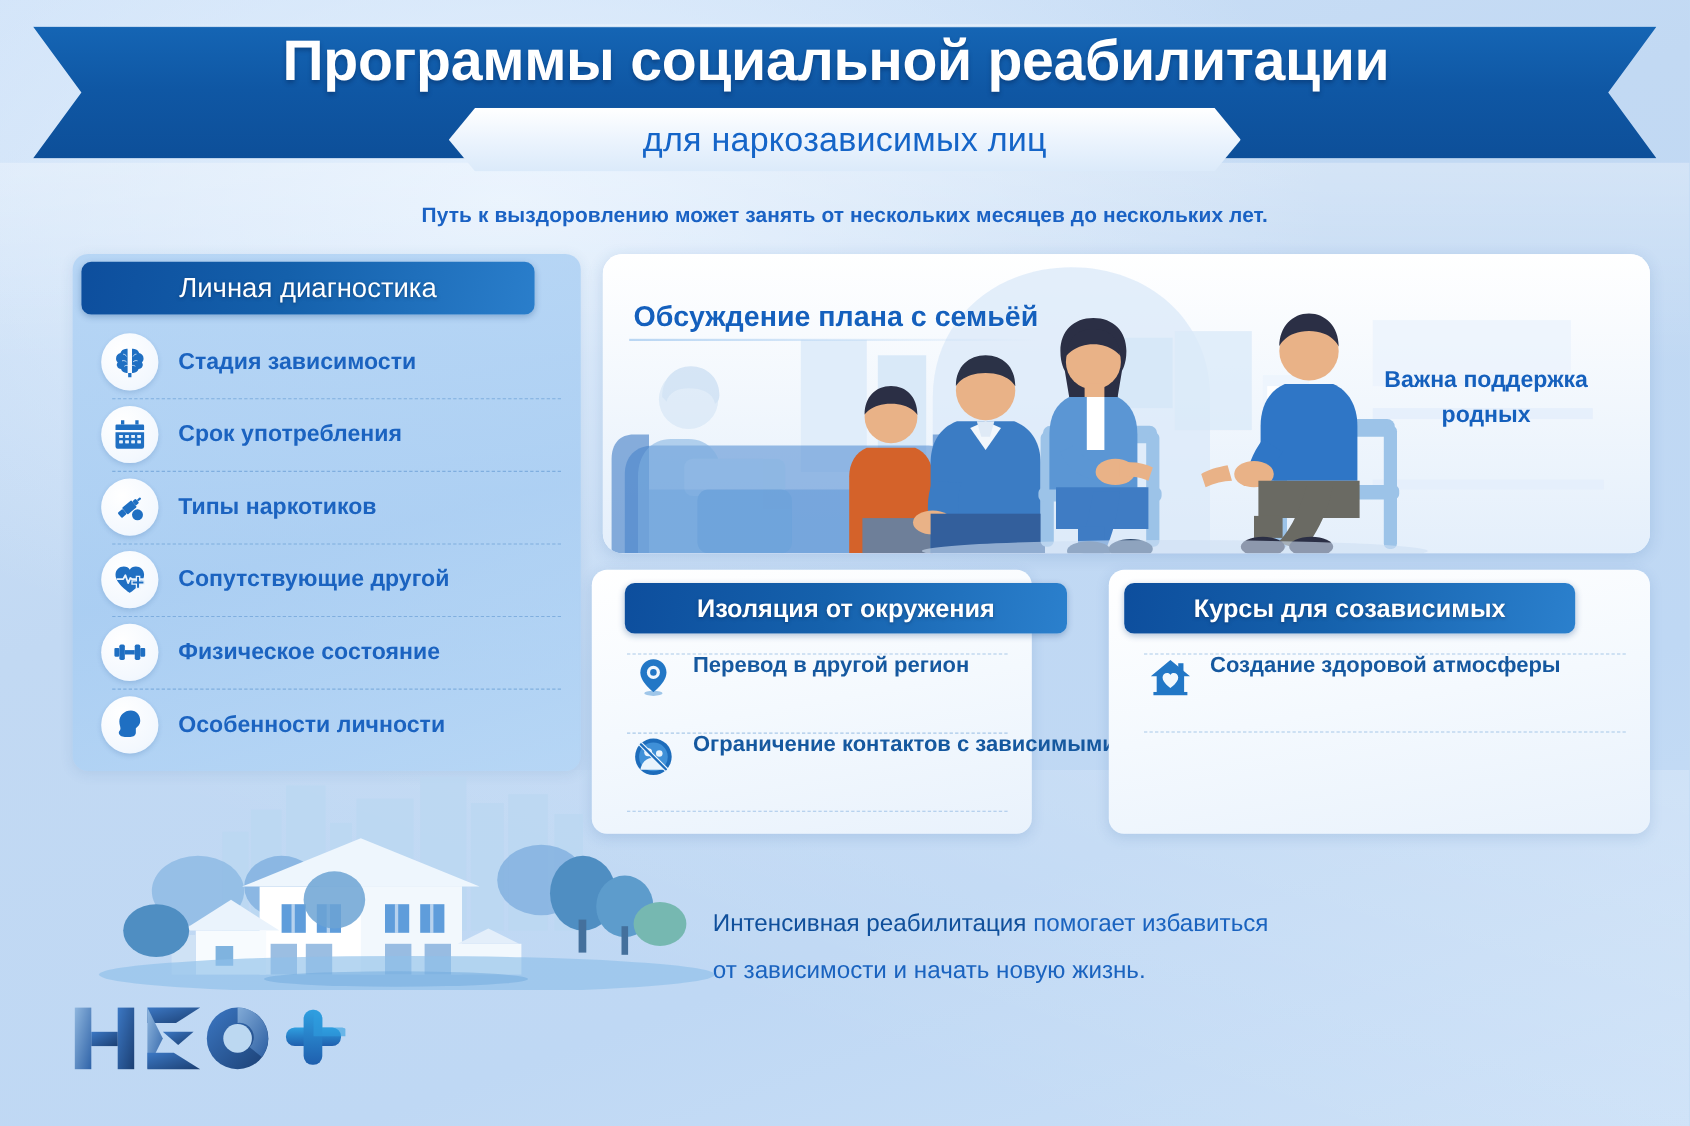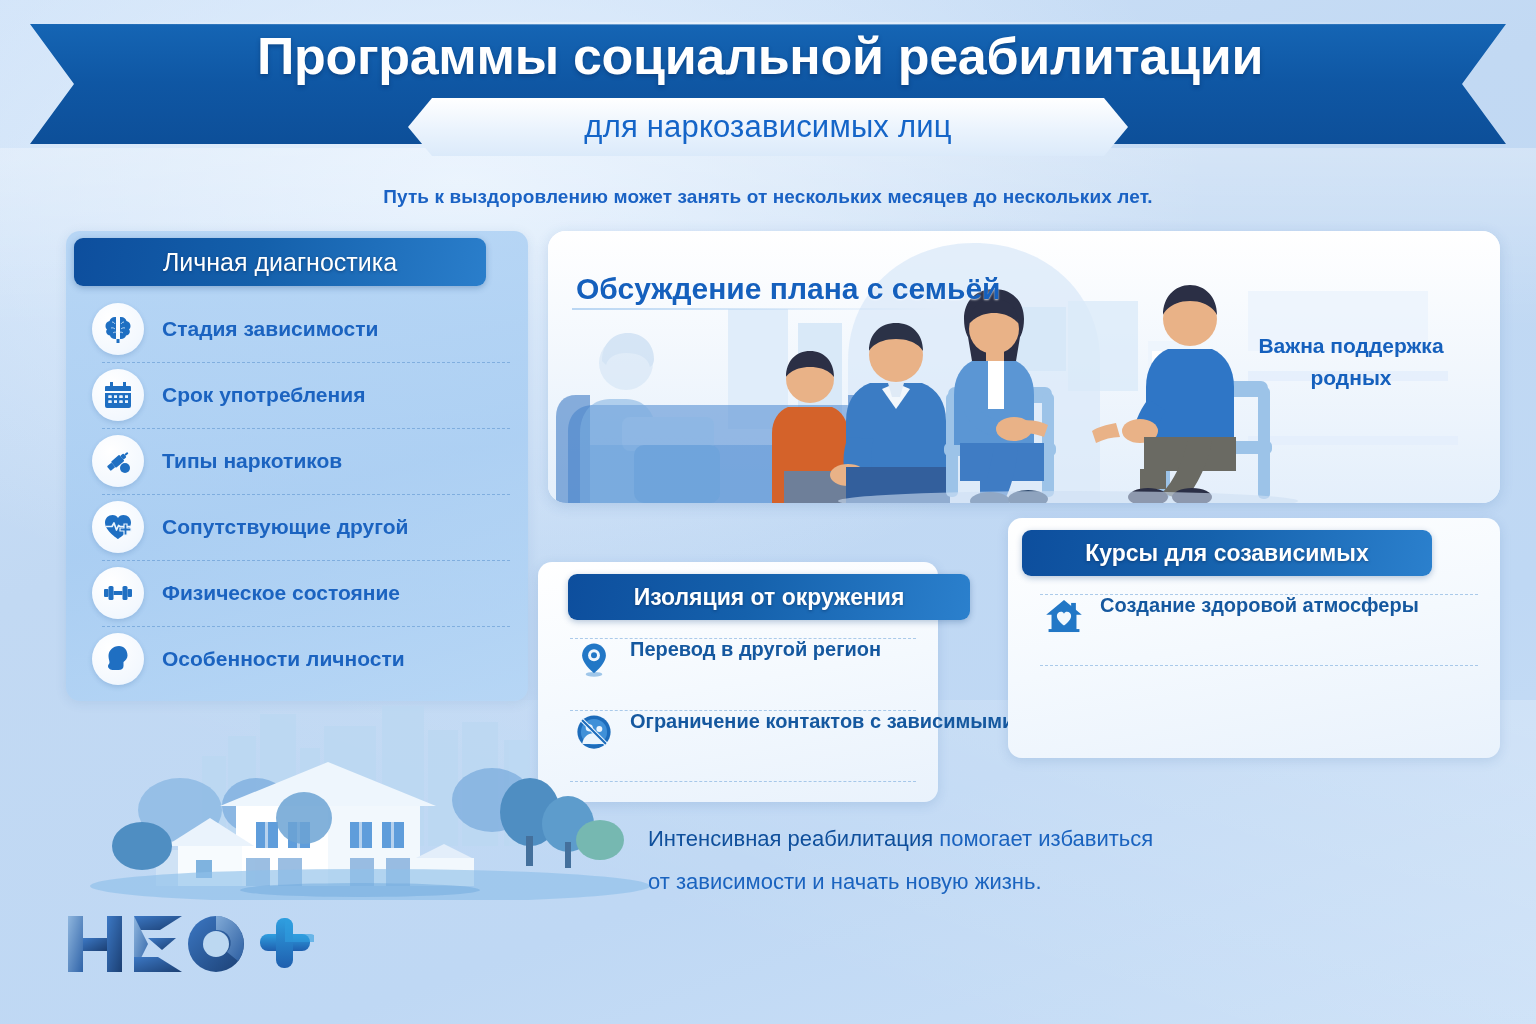--- a/index.html
+++ b/index.html
@@ -124,21 +124,21 @@
   .hero {
     position: absolute; left: 548px; top: 231px;
     width: 952px; height: 272px;
     border-radius: 18px;
     background: linear-gradient(170deg,#ffffff 0%, #f2f8fe 45%, #e7f1fc 100%);
     box-shadow: 0 3px 14px rgba(40,95,160,.16);
     overflow: hidden;
   }
   .hero-title {
     position: absolute; left: 576px; top: 272px;
-    font-size: 30px; font-weight: bold; color: #1560bd;
+    font-size: 26px; font-weight: bold; color: #1560bd;
     white-space: nowrap; z-index: 5;
     text-shadow: 0 1px 2px rgba(255,255,255,.8);
     text-align: center;
   }
   .hero-rule {
     position:absolute; left: 572px; top: 308px; width: 372px; height: 2px; z-index:5;
     background: linear-gradient(90deg, #b9d6f3, rgba(185,214,243,0));
   }
   .hero-note {
     position: absolute; left: 1232px; top: 330px; width: 238px;
@@ -146,21 +146,21 @@
     font-size: 21px; font-weight: 600; color: #1560bd; line-height: 1.5;
   }
 
   
   .card {
     position: absolute;
     border-radius: 14px;
     background: linear-gradient(170deg,#ffffff 0%, #f4f9fe 50%, #e9f2fc 100%);
     box-shadow: 0 3px 12px rgba(40,95,160,.15);
   }
-  .card-a { left: 538px; top: 518px; width: 400px; height: 240px; margin-top: 44px; }
+  .card-a { left: 538px; top: 518px; width: 400px; height: 240px; }
   .card-b { left: 1008px; top: 518px; width: 492px; height: 240px; }
 
   .card-head {
     position: absolute; height: 46px; border-radius: 9px;
     background: linear-gradient(100deg,#0d4e9d 0%, #1561ac 45%, #2b80cd 100%);
     box-shadow: 0 2px 6px rgba(20,70,130,.3);
     display:flex; align-items:center; justify-content:center;
     color:#fff; font-weight:bold; font-size:23px; white-space:nowrap;
     text-shadow: 0 1px 3px rgba(5,35,80,.5);
   }

